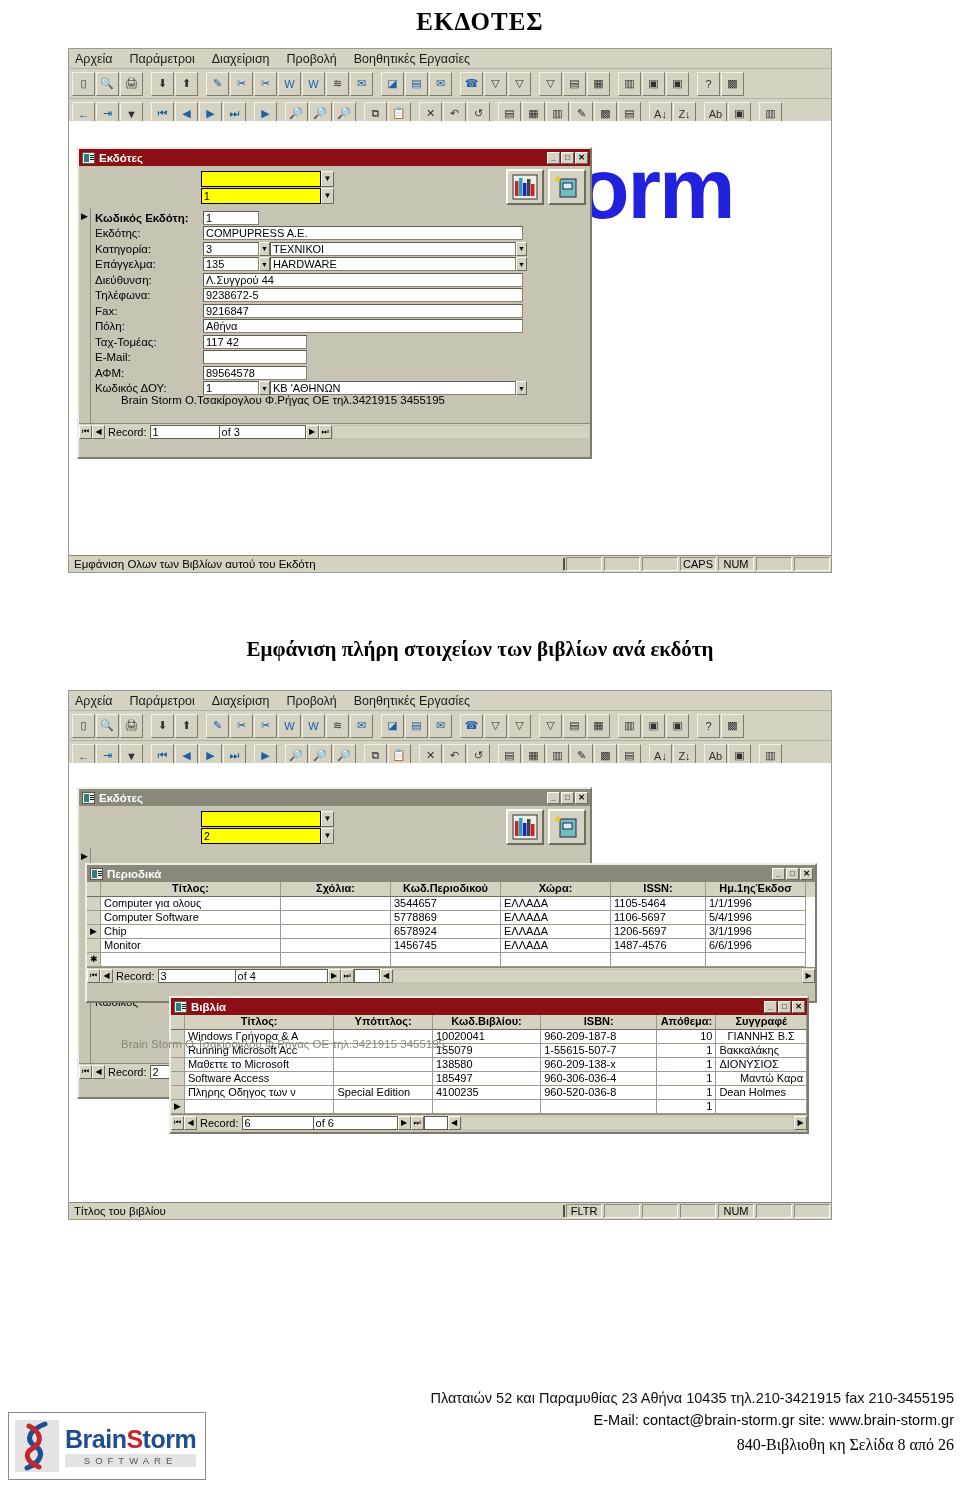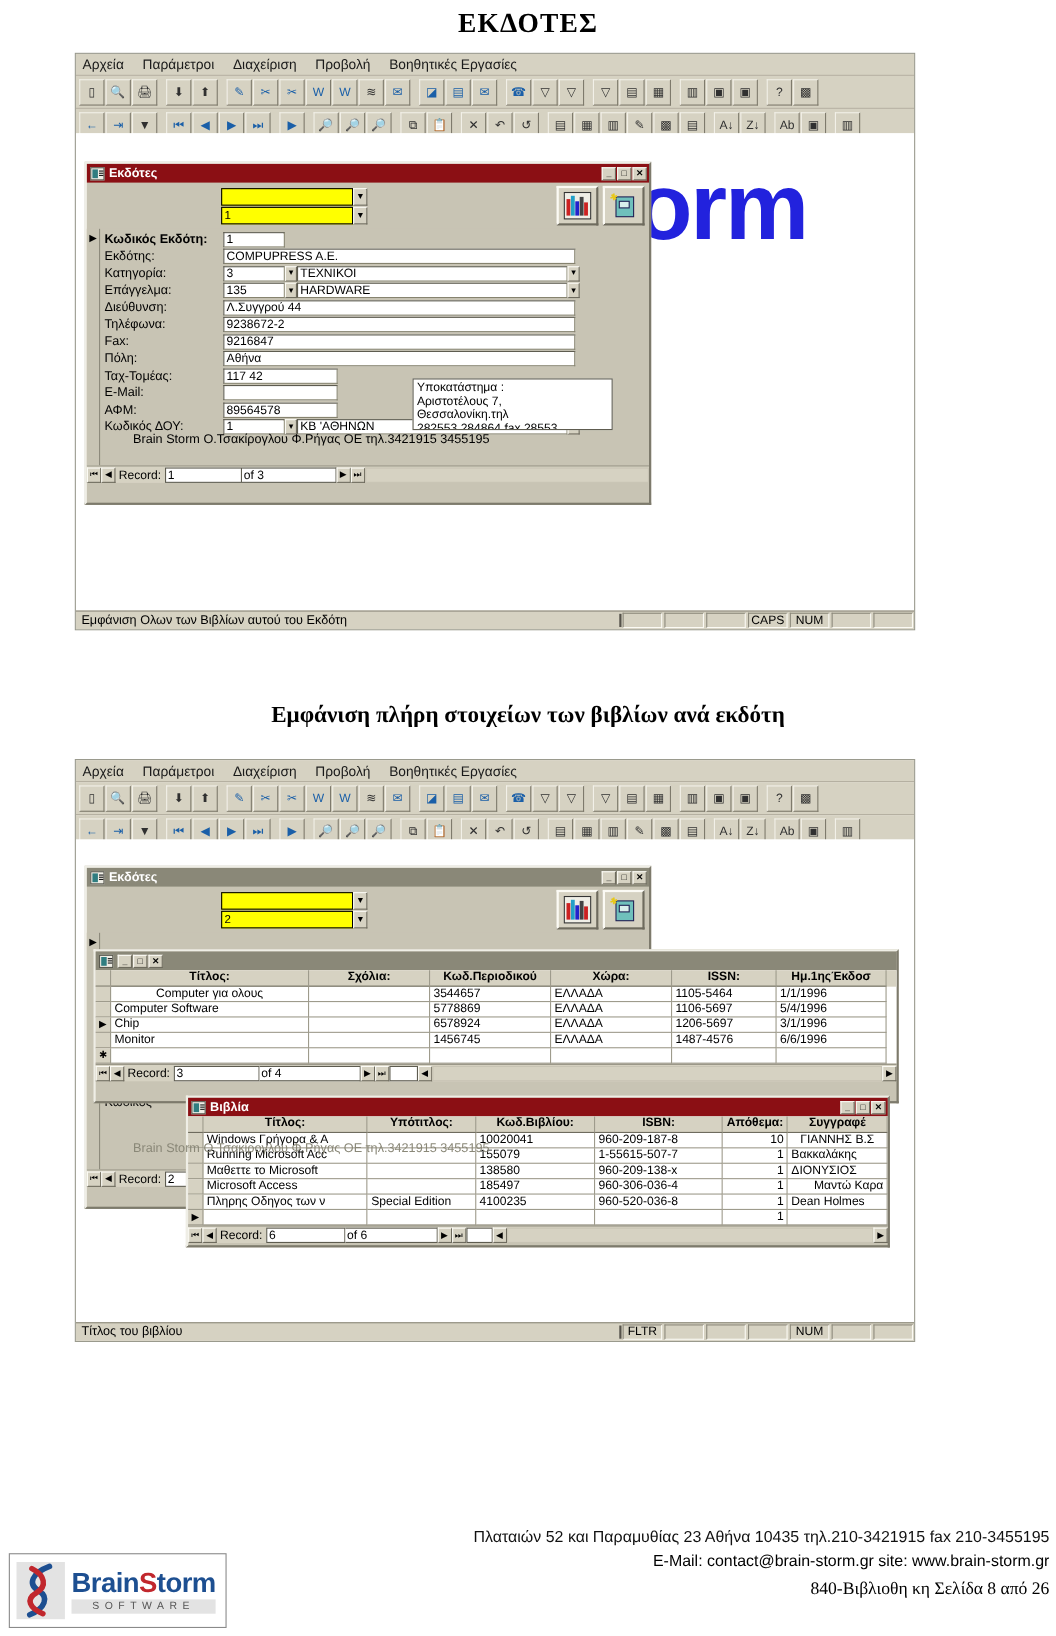--- a/index.html
+++ b/index.html
@@ -345,21 +345,21 @@
               <div class="dd">▼</div>
               <div class="fval" style="width: 246px;">HARDWARE</div>
               <div class="dd">▼</div>
             </div>
             <div class="frow">
               <div class="flabel">Διεύθυνση:</div>
               <div class="fval fwide" style="width: 320px;">Λ.Συγγρού 44</div>
             </div>
             <div class="frow">
               <div class="flabel">Τηλέφωνα:</div>
-              <div class="fval fwide" style="width: 320px;">9238672-2</div>
+              <div class="fval fwide" style="width: 320px;">9238672-5</div>
             </div>
             <div class="frow">
               <div class="flabel">Fax:</div>
               <div class="fval fwide" style="width: 320px;">9216847</div>
             </div>
             <div class="frow">
               <div class="flabel">Πόλη:</div>
               <div class="fval fwide" style="width: 320px;">Αθήνα</div>
             </div>
             <div class="frow">
@@ -376,26 +376,20 @@
             </div>
             <div class="frow">
               <div class="flabel">Κωδικός ΔΟΥ:</div>
               <div class="fval fsmall">1</div>
               <div class="dd">▼</div>
               <div class="fval" style="width: 246px;">ΚΒ 'ΑΘΗΝΩΝ</div>
               <div class="dd">▼</div>
             </div>
           </div>
 
-        <div class="memo" style="left:296px; top:136px; width:182px; height:47px;">
-            <div>Υποκατάστημα :</div>
-            <div>Αριστοτέλους 7,</div>
-            <div>Θεσσαλονίκη.τηλ</div>
-            <div>282553 284864 fax 28553</div>
-          </div>
       </div>
 
       <div class="navbar">
         <span class="navbtn">⏮</span>
         <span class="navbtn">◀</span>
         <span class="navlbl">Record:</span>
         <span class="navfld" style="width:70px">1</span>
         <span class="navfld" style="width:86px; border-left:none;">of  3</span>
         <span class="navbtn">▶</span>
         <span class="navbtn">⏭</span>
@@ -570,39 +564,40 @@
         <span class="navbtn">⏮</span>
         <span class="navbtn">◀</span>
         <span class="navlbl">Record:</span>
         <span class="navfld" style="width:70px">2</span>
       </div>
     </div>
 
     <div class="win" style="left:16px; top:100px; width:732px; height:140px;">
       <div class="titlebar inactive">
         <span class="tb-ico"></span>
+        <span class="tb-title">Περιοδικά</span>
         <span class="tb-btns">
           <span class="tb-btn">_</span>
           <span class="tb-btn">□</span>
           <span class="tb-btn">✕</span>
         </span>
       </div>
       <div class="ds" id="periodicals-grid">
           <div class="dsrow dshead">
             <div class="dscell dssel"></div>
             <div class="dscell" style="width: 180px;">Τίτλος:</div>
             <div class="dscell" style="width: 110px;">Σχόλια:</div>
             <div class="dscell" style="width: 110px;">Κωδ.Περιοδικού</div>
             <div class="dscell" style="width: 110px;">Χώρα:</div>
             <div class="dscell" style="width: 95px;">ISSN:</div>
             <div class="dscell" style="width: 100px;">Ημ.1ηςΈκδοσ</div>
           </div>
           <div class="dsrow">
             <div class="dscell dssel"></div>
-            <div class="dscell" style="width: 180px; text-align: center;">Computer για ολους</div>
+            <div class="dscell" style="width: 180px;">Computer για ολους</div>
             <div class="dscell" style="width: 110px;"></div>
             <div class="dscell" style="width: 110px;">3544657</div>
             <div class="dscell" style="width: 110px;">ΕΛΛΑΔΑ</div>
             <div class="dscell" style="width: 95px;">1105-5464</div>
             <div class="dscell" style="width: 100px;">1/1/1996</div>
           </div>
           <div class="dsrow">
             <div class="dscell dssel"></div>
             <div class="dscell" style="width: 180px;">Computer Software</div>
             <div class="dscell" style="width: 110px;"></div>
@@ -696,21 +691,21 @@
             <div class="dscell dssel"></div>
             <div class="dscell" style="width: 152px;">Μαθεττε το Microsoft</div>
             <div class="dscell" style="width: 100px;"></div>
             <div class="dscell" style="width: 110px;">138580</div>
             <div class="dscell" style="width: 118px;">960-209-138-x</div>
             <div class="dscell" style="width: 60px; text-align: right;">1</div>
             <div class="dscell" style="width: 92px;">ΔΙΟΝΥΣΙΟΣ</div>
           </div>
           <div class="dsrow">
             <div class="dscell dssel"></div>
-            <div class="dscell" style="width: 152px;">Microsoft Access</div>
+            <div class="dscell" style="width: 152px;">Software Access</div>
             <div class="dscell" style="width: 100px;"></div>
             <div class="dscell" style="width: 110px;">185497</div>
             <div class="dscell" style="width: 118px;">960-306-036-4</div>
             <div class="dscell" style="width: 60px; text-align: right;">1</div>
             <div class="dscell" style="width: 92px; text-align: right;">Μαντώ Καρα</div>
           </div>
           <div class="dsrow">
             <div class="dscell dssel"></div>
             <div class="dscell" style="width: 152px;">Πληρης Οδηγος των ν</div>
             <div class="dscell" style="width: 100px;">Special Edition</div>

